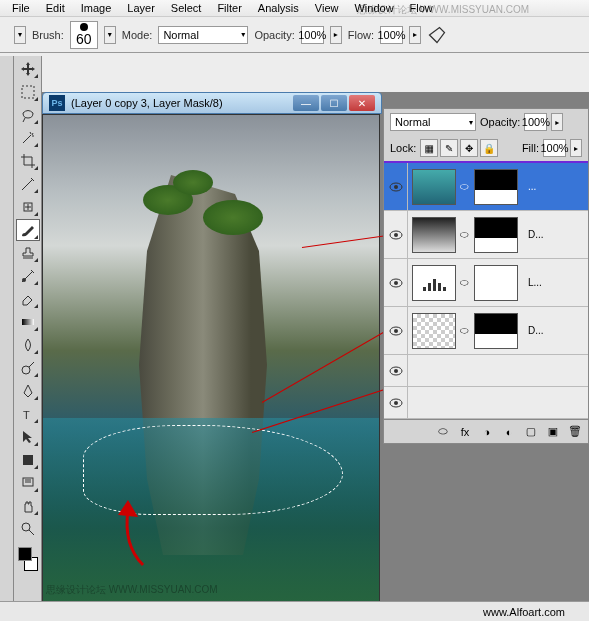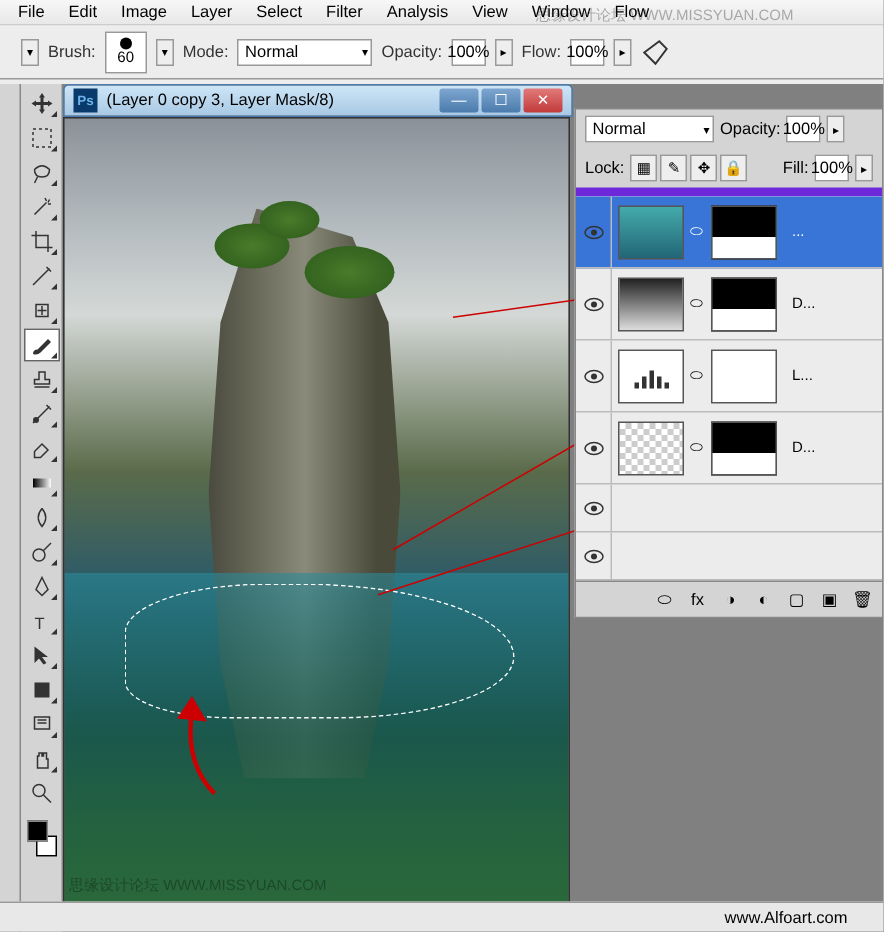--- a/index.html
+++ b/index.html
@@ -3,37 +3,37 @@
 <meta charset="utf-8">
 <style>
 * { margin: 0; padding: 0; box-sizing: border-box; font-family: Tahoma, sans-serif; font-size: 11px; }
 body { background: #ededed; width: 589px; height: 621px; overflow: hidden; position: relative; }
 .menubar { background: linear-gradient(#f7f7f7, #e8e8e8); height: 17px; display: flex; align-items: center; padding: 0 4px; border-bottom: 1px solid #ccc; }
 .menubar span { padding: 2px 8px; cursor: default; }
 .optbar { background: #ededed; height: 36px; display: flex; align-items: center; padding: 0 8px; gap: 6px; border-bottom: 1px solid #999; }
 .optbar .label { color: #333; }
 .brush-preview { width: 28px; height: 28px; border: 1px solid #999; background: #fff; display: flex; flex-direction: column; align-items: center; justify-content: center; }
 .brush-preview .dot { width: 8px; height: 8px; background: #000; border-radius: 50%; }
-.brush-preview .sz { font-size: 10px; }
+.brush-preview .sz { font-size: 14px; }
 .dropdown { border: 1px solid #999; background: #fff; height: 18px; padding: 0 14px 0 4px; position: relative; display: inline-flex; align-items: center; }
 .dropdown::after { content: "▾"; position: absolute; right: 2px; font-size: 8px; }
 .pct-box { border: 1px solid #999; background: #fff; height: 18px; width: 23px; display: inline-flex; align-items: center; justify-content: center; }
 .chev { width: 12px; height: 18px; border: 1px solid #999; background: #eee; display: inline-flex; align-items: center; justify-content: center; font-size: 8px; }
 .airbrush { width: 20px; height: 20px; display: inline-flex; align-items: center; justify-content: center; }
 .workspace { position: absolute; top: 56px; left: 0; right: 0; bottom: 0; display: flex; }
 .tools-strip { width: 14px; background: #d4d4d4; border-right: 1px solid #888; }
 .tools { width: 28px; background: #d4d4d4; display: flex; flex-direction: column; padding: 2px; gap: 1px; border-right: 1px solid #888; }
 .tool { width: 24px; height: 22px; display: flex; align-items: center; justify-content: center; border: 1px solid transparent; position: relative; }
 .tool.sel { background: #fff; border: 1px solid #666; }
 .tool svg { width: 16px; height: 16px; }
 .tool .corner { position: absolute; right: 1px; bottom: 1px; width: 0; height: 0; border-right: 4px solid #333; border-top: 4px solid transparent; }
 .fgbg { width: 24px; height: 28px; position: relative; margin-top: 4px; }
 .fgbg .bg { position: absolute; right: 2px; bottom: 2px; width: 14px; height: 14px; background: #fff; border: 1px solid #000; }
 .fgbg .fg { position: absolute; left: 2px; top: 2px; width: 14px; height: 14px; background: #000; border: 1px solid #888; }
-.doc-area { flex: 1; position: relative; background: #808080; }
+.doc-area { flex: 1; position: relative; background: #808080; margin-top: 36px; }
 .doc-window { position: absolute; left: 0; top: 0; width: 340px; }
 .doc-title { height: 22px; background: linear-gradient(#cde6f7, #a8c8e4); display: flex; align-items: center; padding: 0 6px; border: 1px solid #4a7bac; border-radius: 4px 4px 0 0; }
 .doc-title .ps-icon { width: 16px; height: 16px; background: #0a3a6b; color: #6cb4e8; display: flex; align-items: center; justify-content: center; font-weight: bold; font-size: 9px; margin-right: 6px; }
 .doc-title .txt { flex: 1; color: #000; }
 .win-btns { display: flex; gap: 2px; }
 .win-btn { width: 26px; height: 16px; border-radius: 2px; display: flex; align-items: center; justify-content: center; font-size: 10px; color: #fff; }
 .win-min { background: linear-gradient(#7ea6d0, #4a7bac); }
 .win-max { background: linear-gradient(#7ea6d0, #4a7bac); }
 .win-close { background: linear-gradient(#e27a7a, #c23a3a); }
 .canvas { width: 338px; height: 525px; background: linear-gradient(180deg, #8a9199 0%, #b8bfc2 15%, #d4d8d6 25%, #5a6b4a 45%, #2a5a6a 60%, #1a4a5a 75%, #2a5a3a 90%); border: 1px solid #333; position: relative; overflow: hidden; }
@@ -44,21 +44,21 @@
 .arrow path { stroke: #cc0000; stroke-width: 3; fill: none; }
 .arrow polygon { fill: #cc0000; }
 .sel-marquee { position: absolute; border: 1px dashed #fff; }
 .red-line { position: absolute; background: #cc0000; height: 1px; transform-origin: left center; }
 .panels { position: absolute; right: 0; top: 16px; width: 206px; background: #d4d4d4; border: 1px solid #888; }
 .panel-tabs { height: 22px; display: flex; background: #c4c4c4; border-bottom: 1px solid #888; }
 .ptab { padding: 3px 8px; border-right: 1px solid #888; background: #d4d4d4; }
 .ptab.active { background: #e8e8e8; }
 .ptab .x { margin-left: 4px; font-size: 9px; }
 .panel-row { display: flex; align-items: center; padding: 4px 6px; gap: 4px; }
-.fill-row { justify-content: center; border-bottom: 6px solid #6d28d9; }
+.fill-row { justify-content: center; border-bottom: 2px solid #6d28d9; }
 .layers-list { background: #ececec; }
 .layer-row { display: flex; align-items: center; height: 48px; border-bottom: 1px solid #bbb; }
 .layer-row.sel { background: #3875d7; color: #fff; }
 .eye-col { width: 24px; display: flex; align-items: center; justify-content: center; border-right: 1px solid #bbb; height: 100%; }
 .eye { width: 14px; height: 10px; }
 .thumb { width: 44px; height: 36px; border: 1px solid #555; margin: 0 4px; background: #888; }
 .thumb.mask { background: #000; position: relative; }
 .thumb.mask::after { content: ""; position: absolute; bottom: 0; left: 0; right: 0; height: 40%; background: #fff; }
 .link-icon { width: 10px; font-size: 10px; }
 .layer-name { margin-left: 6px; font-size: 10px; }

